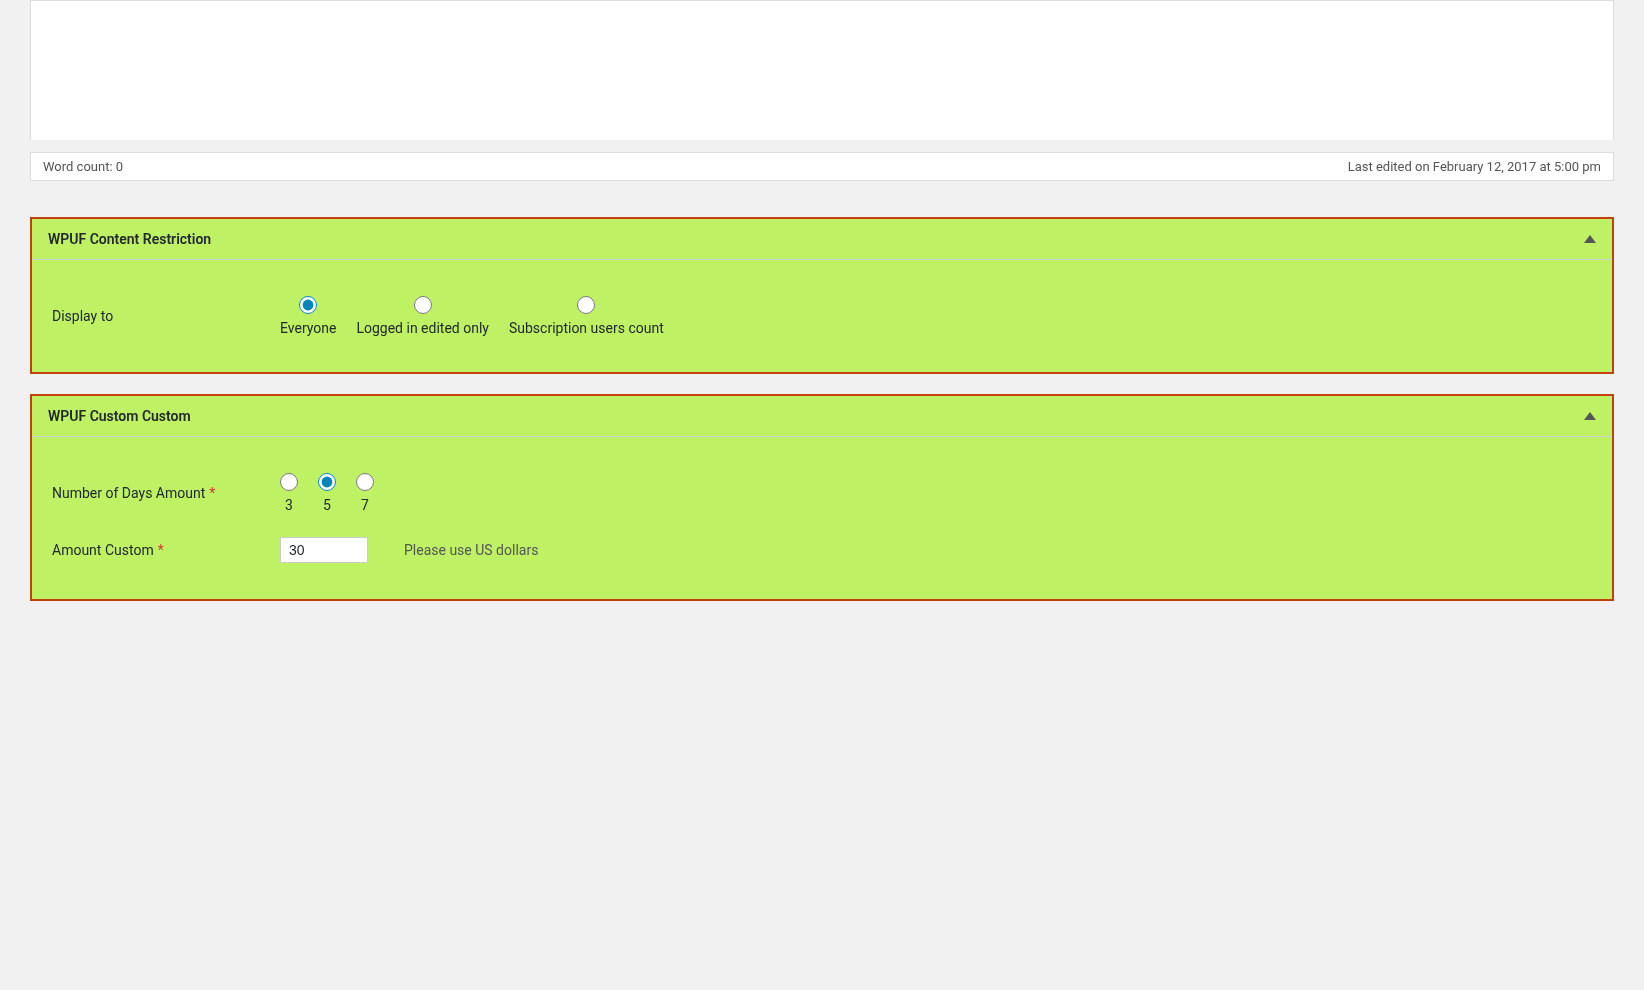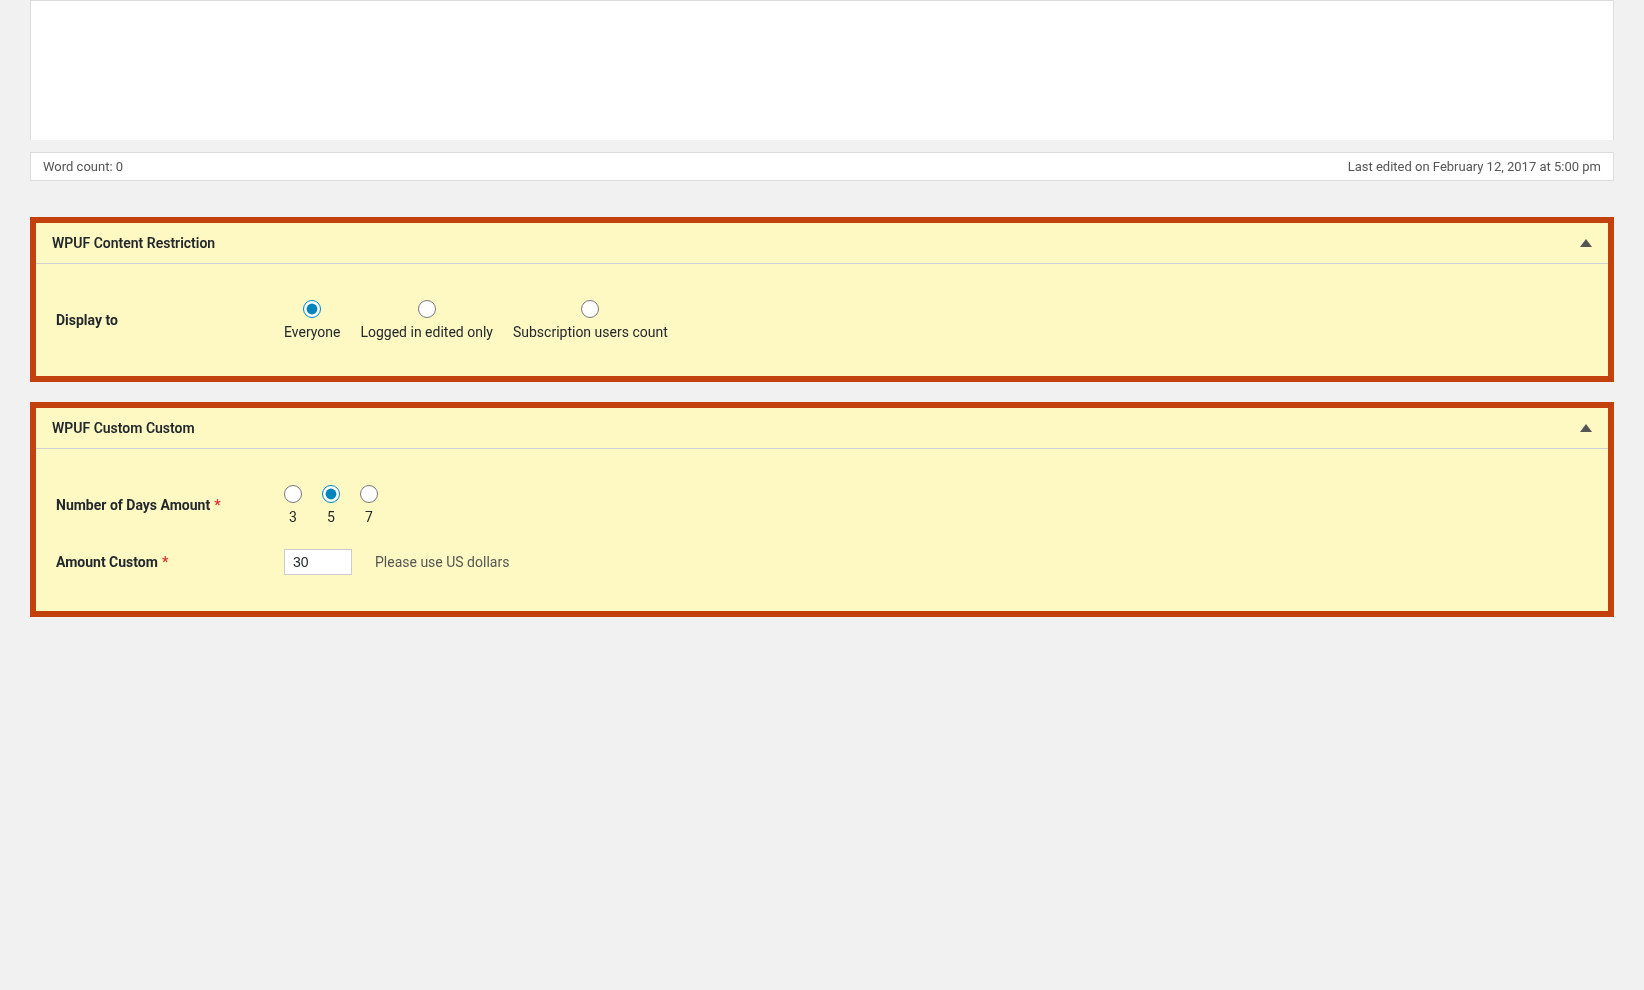--- a/index.html
+++ b/index.html
@@ -37,22 +37,22 @@
       color: #555;
       font-size: 13px;
     }
 
     .spacer {
       height: 24px;
     }
 
     
     .metabox {
-      background: #fef9c3;
-      border: 6px solid #c2410c;
+      background: #bef264;
+      border: 2px solid #c2410c;
       margin: 0 30px 20px 30px;
     }
 
     .metabox-header {
       padding: 12px 16px;
       border-bottom: 1px solid #ccd0d4;
       display: flex;
       justify-content: space-between;
       align-items: center;
       cursor: pointer;
@@ -71,21 +71,21 @@
 
     
     .form-row {
       display: flex;
       align-items: center;
       padding: 12px 0;
     }
 
     .form-label {
       width: 228px;
-      font-weight: 700;
+      font-weight: 400;
       font-size: 14px;
       color: #23282d;
       flex-shrink: 0;
     }
 
     .required-star {
       color: #dc3232;
       margin-left: 4px;
     }
 
@@ -116,28 +116,28 @@
       font-size: 14px;
       color: #23282d;
       cursor: pointer;
     }
 
     
     .amount-input {
       border: 1px solid #ccc;
       padding: 4px 8px;
       font-size: 14px;
-      width: 68px;
+      width: 88px;
       color: #23282d;
     }
 
     .hint-text {
       font-size: 14px;
       color: #555;
-      margin-left: 3px;
+      margin-left: 16px;
     }
 
     
     .triangle-up {
       width: 0;
       height: 0;
       border-left: 6px solid transparent;
       border-right: 6px solid transparent;
       border-bottom: 8px solid #555;
       display: inline-block;

